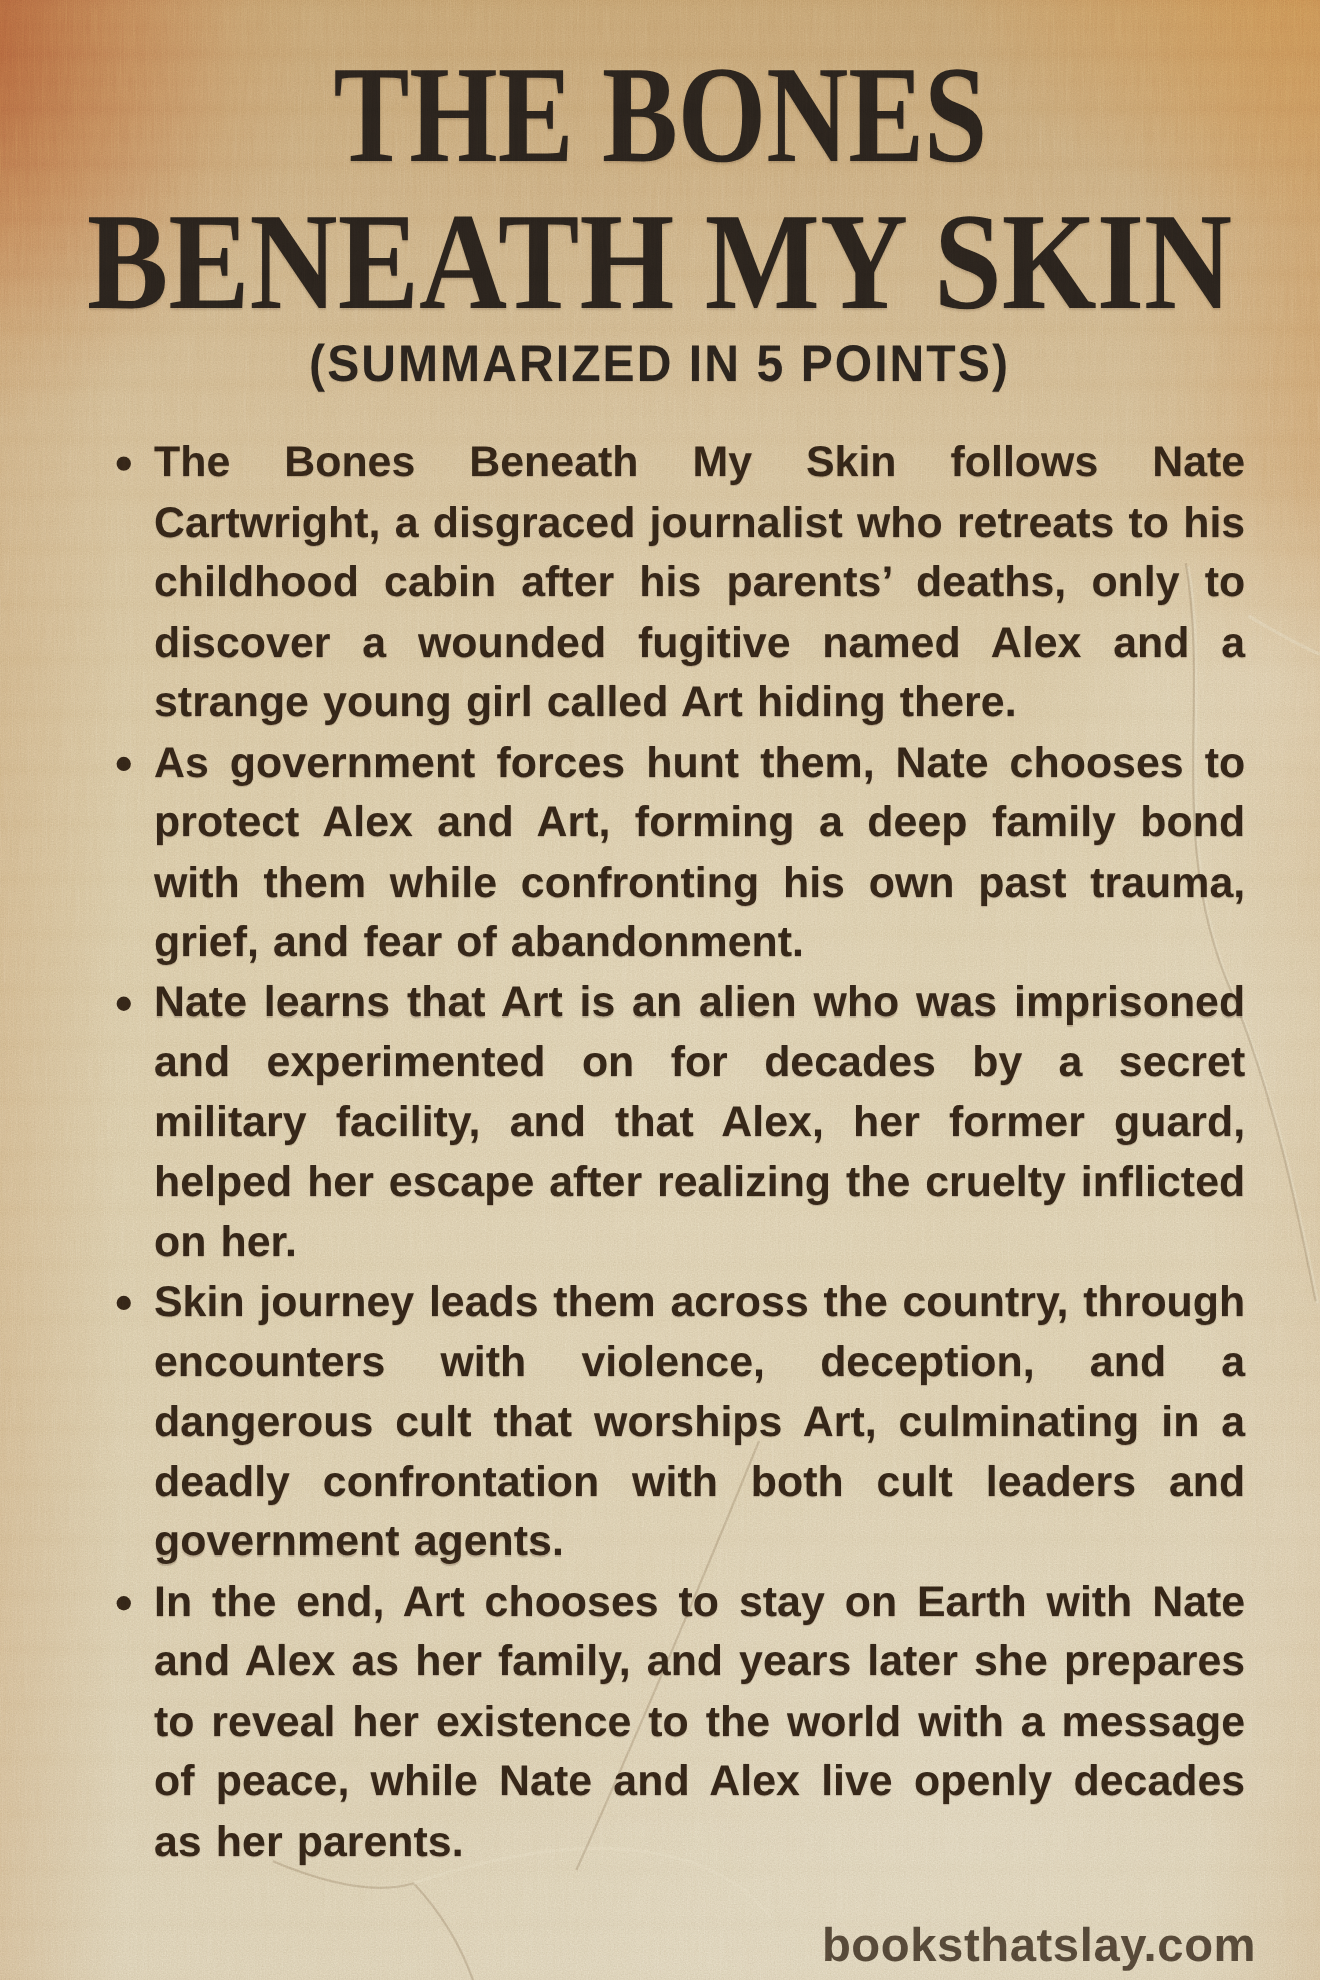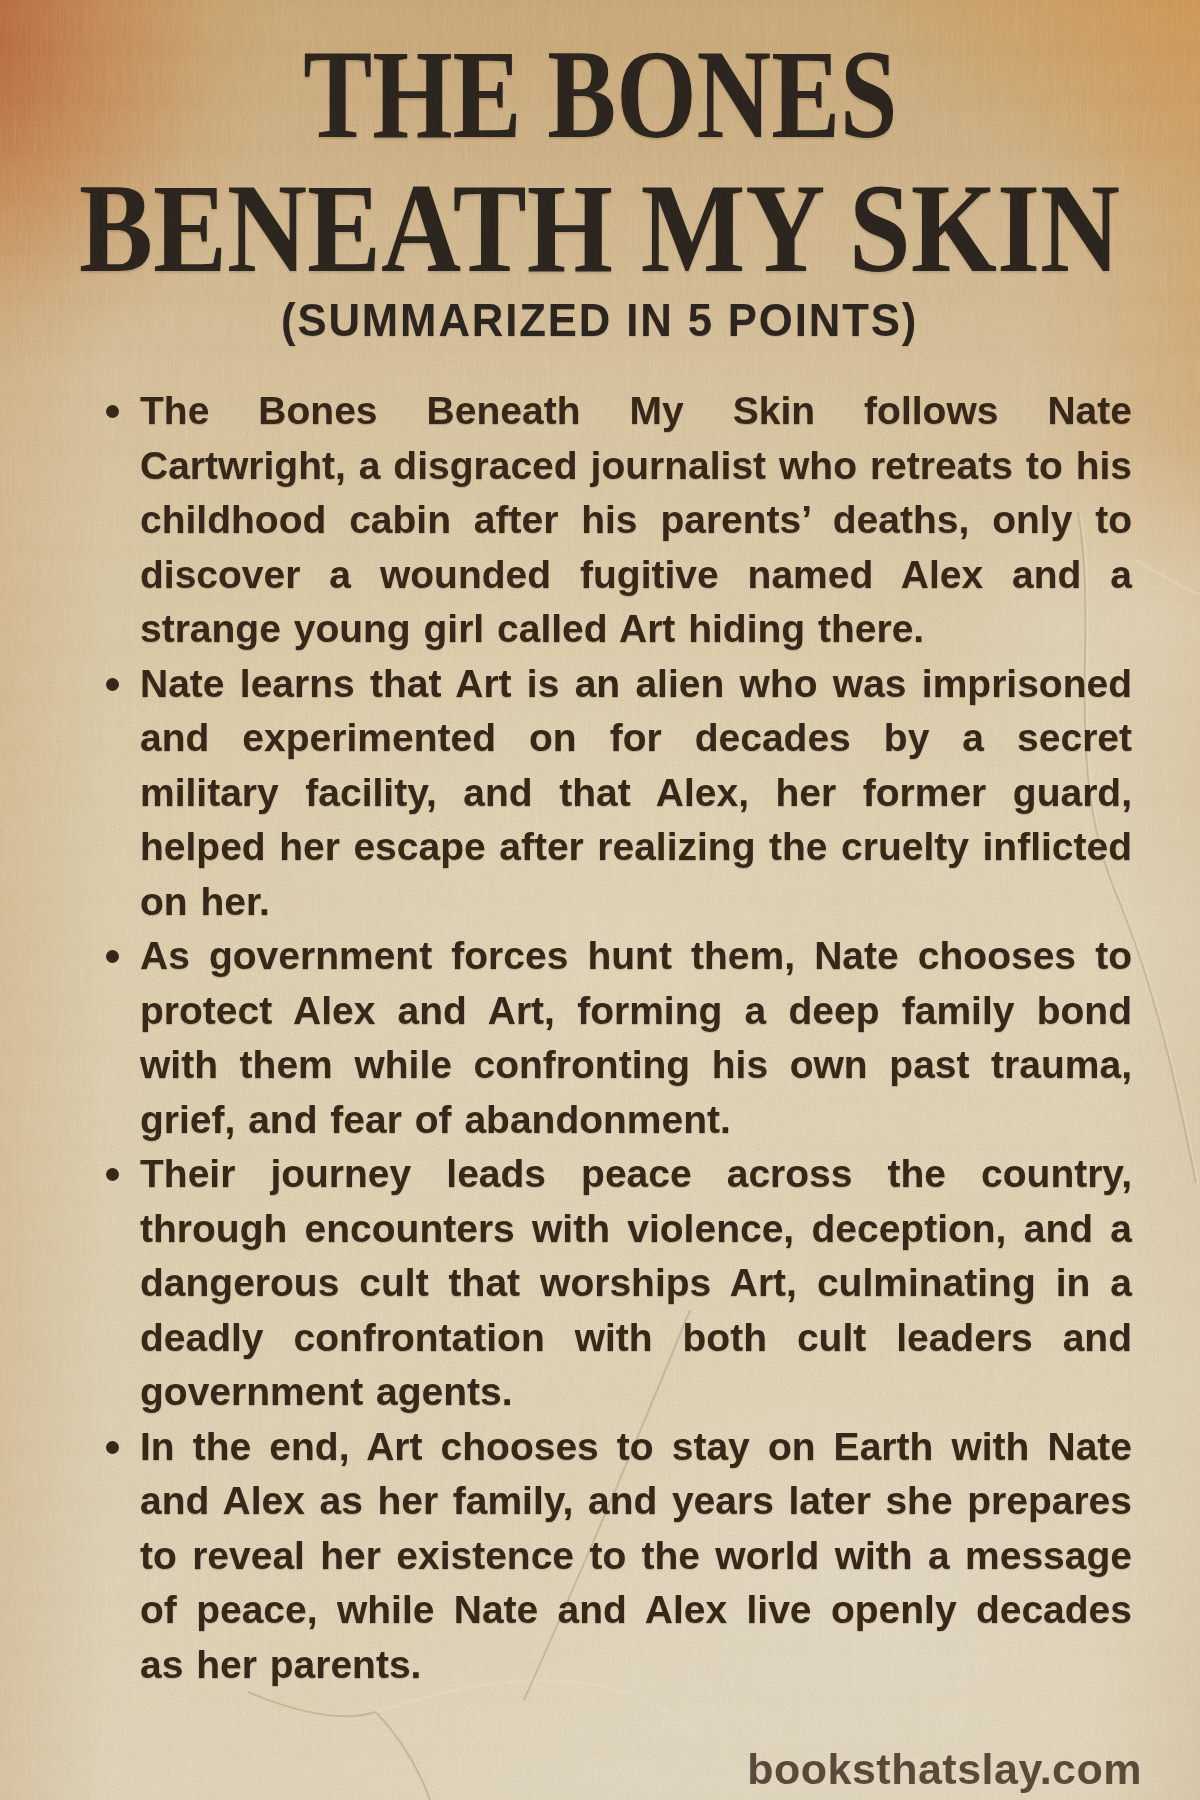--- a/index.html
+++ b/index.html
@@ -39,21 +39,21 @@
   .creases { position: absolute; inset: 0; pointer-events: none; }
   .creases path { fill: none; stroke: #8d7452; stroke-width: 2; opacity: 0.28; }
   .creases path.light { stroke: #f6efd9; stroke-width: 3; opacity: 0.45; }
 
   .grain-layer  { position: absolute; inset: 0; mix-blend-mode: multiply; opacity: 0.30; pointer-events: none; }
   .fiber-layer  { position: absolute; inset: 0; mix-blend-mode: overlay;  opacity: 0.35; pointer-events: none; }
 
   
   .content { position: absolute; inset: 0; }
 
-  .poster-header { padding-top: 28px; text-align: center; color: #2d2620; }
+  .poster-header { padding-top: 38px; text-align: center; color: #2d2620; }
   .title-line {
     font-family: "Liberation Serif", "DejaVu Serif", serif;
     font-weight: 700;
     font-size: 126px;
     line-height: 134px;
     white-space: nowrap;
     text-shadow: 0 2px 2px rgba(70,45,25,0.18);
   }
   .title-line .squeeze { display: inline-block; transform: scaleX(0.82); transform-origin: 50% 50%; }
   .title-line.second .squeeze { transform: scaleX(0.88); }
@@ -131,29 +131,29 @@
     </div>
   </header>
 
   <ul class="points">
     <li>
       <span class="dot"></span>
       <span>The Bones Beneath My Skin follows Nate Cartwright, a disgraced journalist who retreats to his childhood cabin after his parents’ deaths, only to discover a wounded fugitive named Alex and a strange young girl called Art hiding there.</span>
     </li>
     <li>
       <span class="dot"></span>
+      <span>As government forces hunt them, Nate chooses to protect Alex and Art, forming a deep family bond with them while confronting his own past trauma, grief, and fear of abandonment.</span>
+    </li>
+    <li>
+      <span class="dot"></span>
       <span>Nate learns that Art is an alien who was imprisoned and experimented on for decades by a secret military facility, and that Alex, her former guard, helped her escape after realizing the cruelty inflicted on her.</span>
     </li>
     <li>
       <span class="dot"></span>
-      <span>As government forces hunt them, Nate chooses to protect Alex and Art, forming a deep family bond with them while confronting his own past trauma, grief, and fear of abandonment.</span>
-    </li>
-    <li>
-      <span class="dot"></span>
-      <span>Their journey leads peace across the country, through encounters with violence, deception, and a dangerous cult that worships Art, culminating in a deadly confrontation with both cult leaders and government agents.</span>
+      <span>Skin journey leads them across the country, through encounters with violence, deception, and a dangerous cult that worships Art, culminating in a deadly confrontation with both cult leaders and government agents.</span>
     </li>
     <li>
       <span class="dot"></span>
       <span>In the end, Art chooses to stay on Earth with Nate and Alex as her family, and years later she prepares to reveal her existence to the world with a message of peace, while Nate and Alex live openly decades as her parents.</span>
     </li>
   </ul>
 
   <div class="site-credit">booksthatslay.com</div>
 </div>
 

